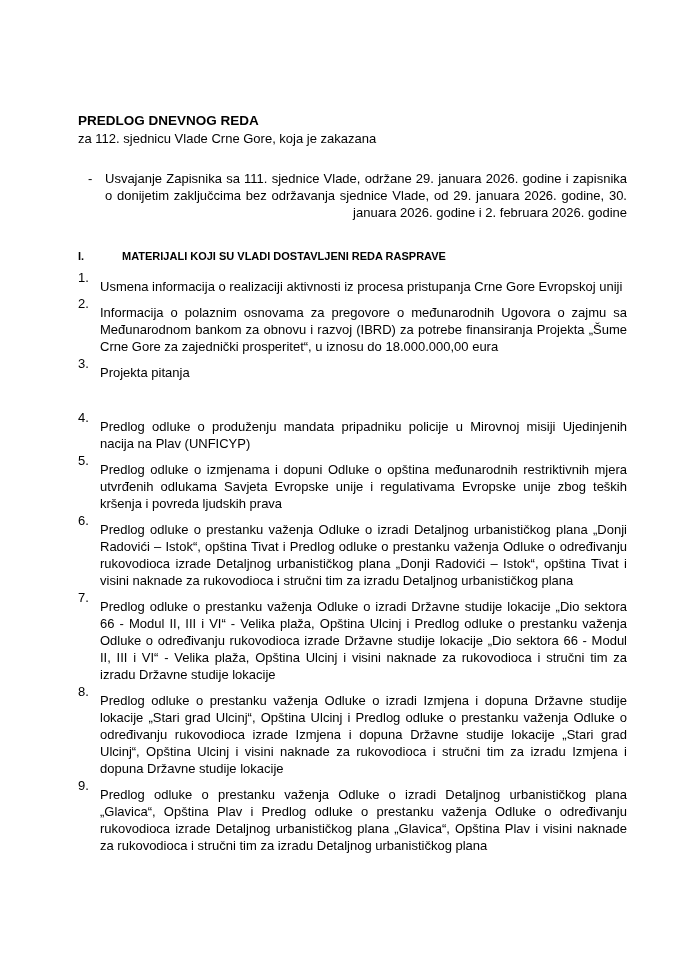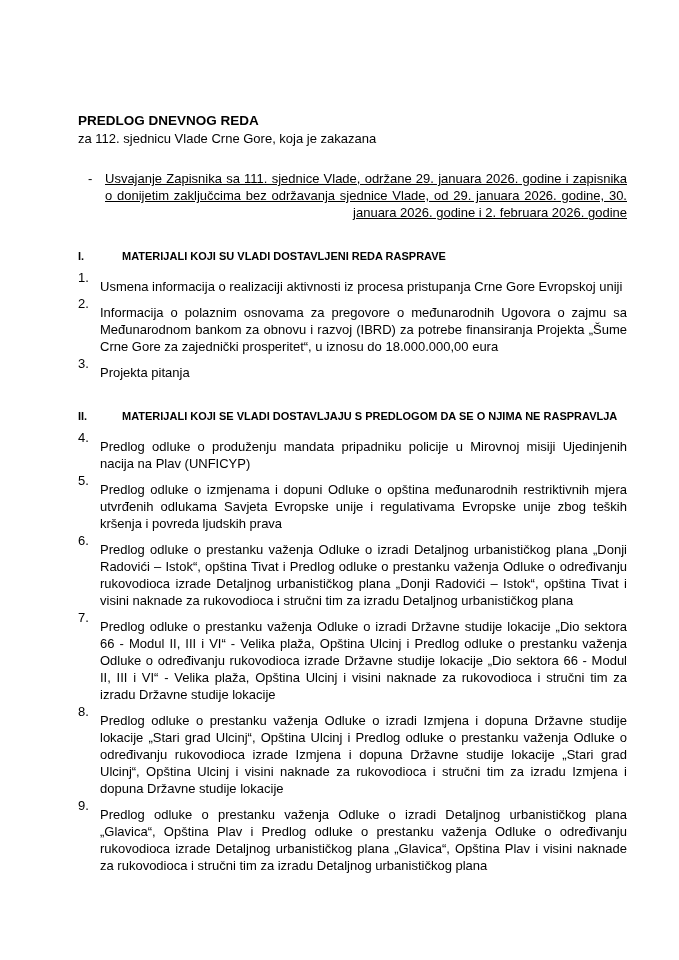--- a/index.html
+++ b/index.html
@@ -37,21 +37,20 @@
   }
   .preamble .marker {
     flex: none;
     width: 27px;
     padding-left: 10px;
   }
   .preamble .ptext {
     flex: 1;
     text-align: justify;
     text-align-last: right;
-    text-decoration: underline;
   }
   .section { margin-top: 28px; }
   .sec-head {
     display: flex;
     font-size: 11px;
     font-weight: bold;
     line-height: 15px;
     margin-bottom: 5px;
   }
   .sec-head .sec-num { flex: none; width: 44px; }
@@ -93,24 +92,20 @@
       <span class="num">2.</span>
       <div class="text">Informacija o polaznim osnovama za pregovore o međunarodnih Ugovora o zajmu sa Međunarodnom bankom za obnovu i razvoj (IBRD) za potrebe finansiranja Projekta „Šume Crne Gore za zajednički prosperitet“, u iznosu do 18.000.000,00 eura</div>
     </div>
     <div class="item">
       <span class="num">3.</span>
       <div class="text">Projekta pitanja</div>
     </div>
   </div>
 
   <div class="section">
-    <div class="sec-head">
-      <span class="sec-num">II.</span>
-      <div class="sec-title">MATERIJALI KOJI SE VLADI DOSTAVLJAJU S PREDLOGOM DA SE O NJIMA NE RASPRAVLJA</div>
-    </div>
 
     <div class="item">
       <span class="num">4.</span>
       <div class="text">Predlog odluke o produženju mandata pripadniku policije u Mirovnoj misiji Ujedinjenih nacija na Plav (UNFICYP)</div>
     </div>
     <div class="item">
       <span class="num">5.</span>
       <div class="text">Predlog odluke o izmjenama i dopuni Odluke o opština međunarodnih restriktivnih mjera utvrđenih odlukama Savjeta Evropske unije i regulativama Evropske unije zbog teških kršenja i povreda ljudskih prava</div>
     </div>
     <div class="item">

